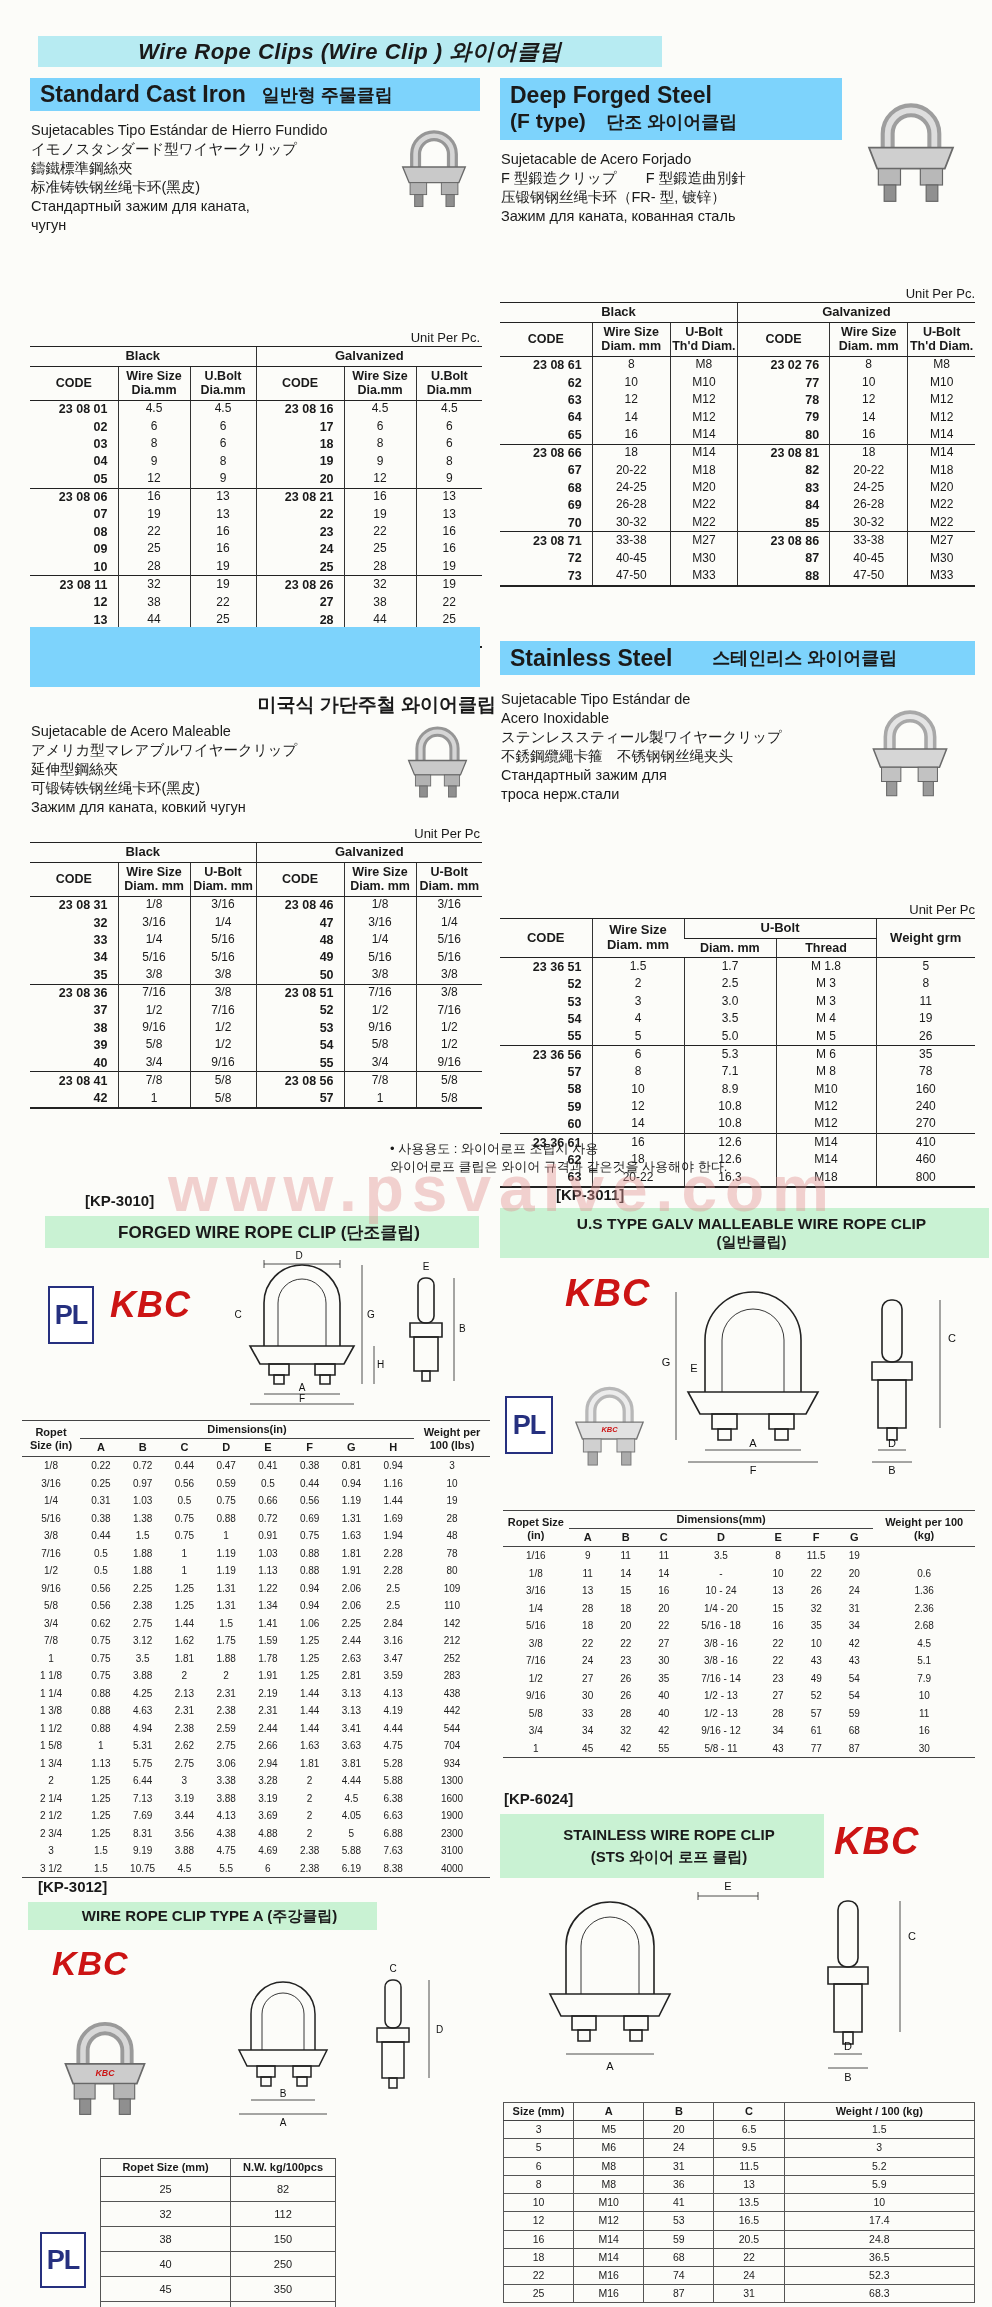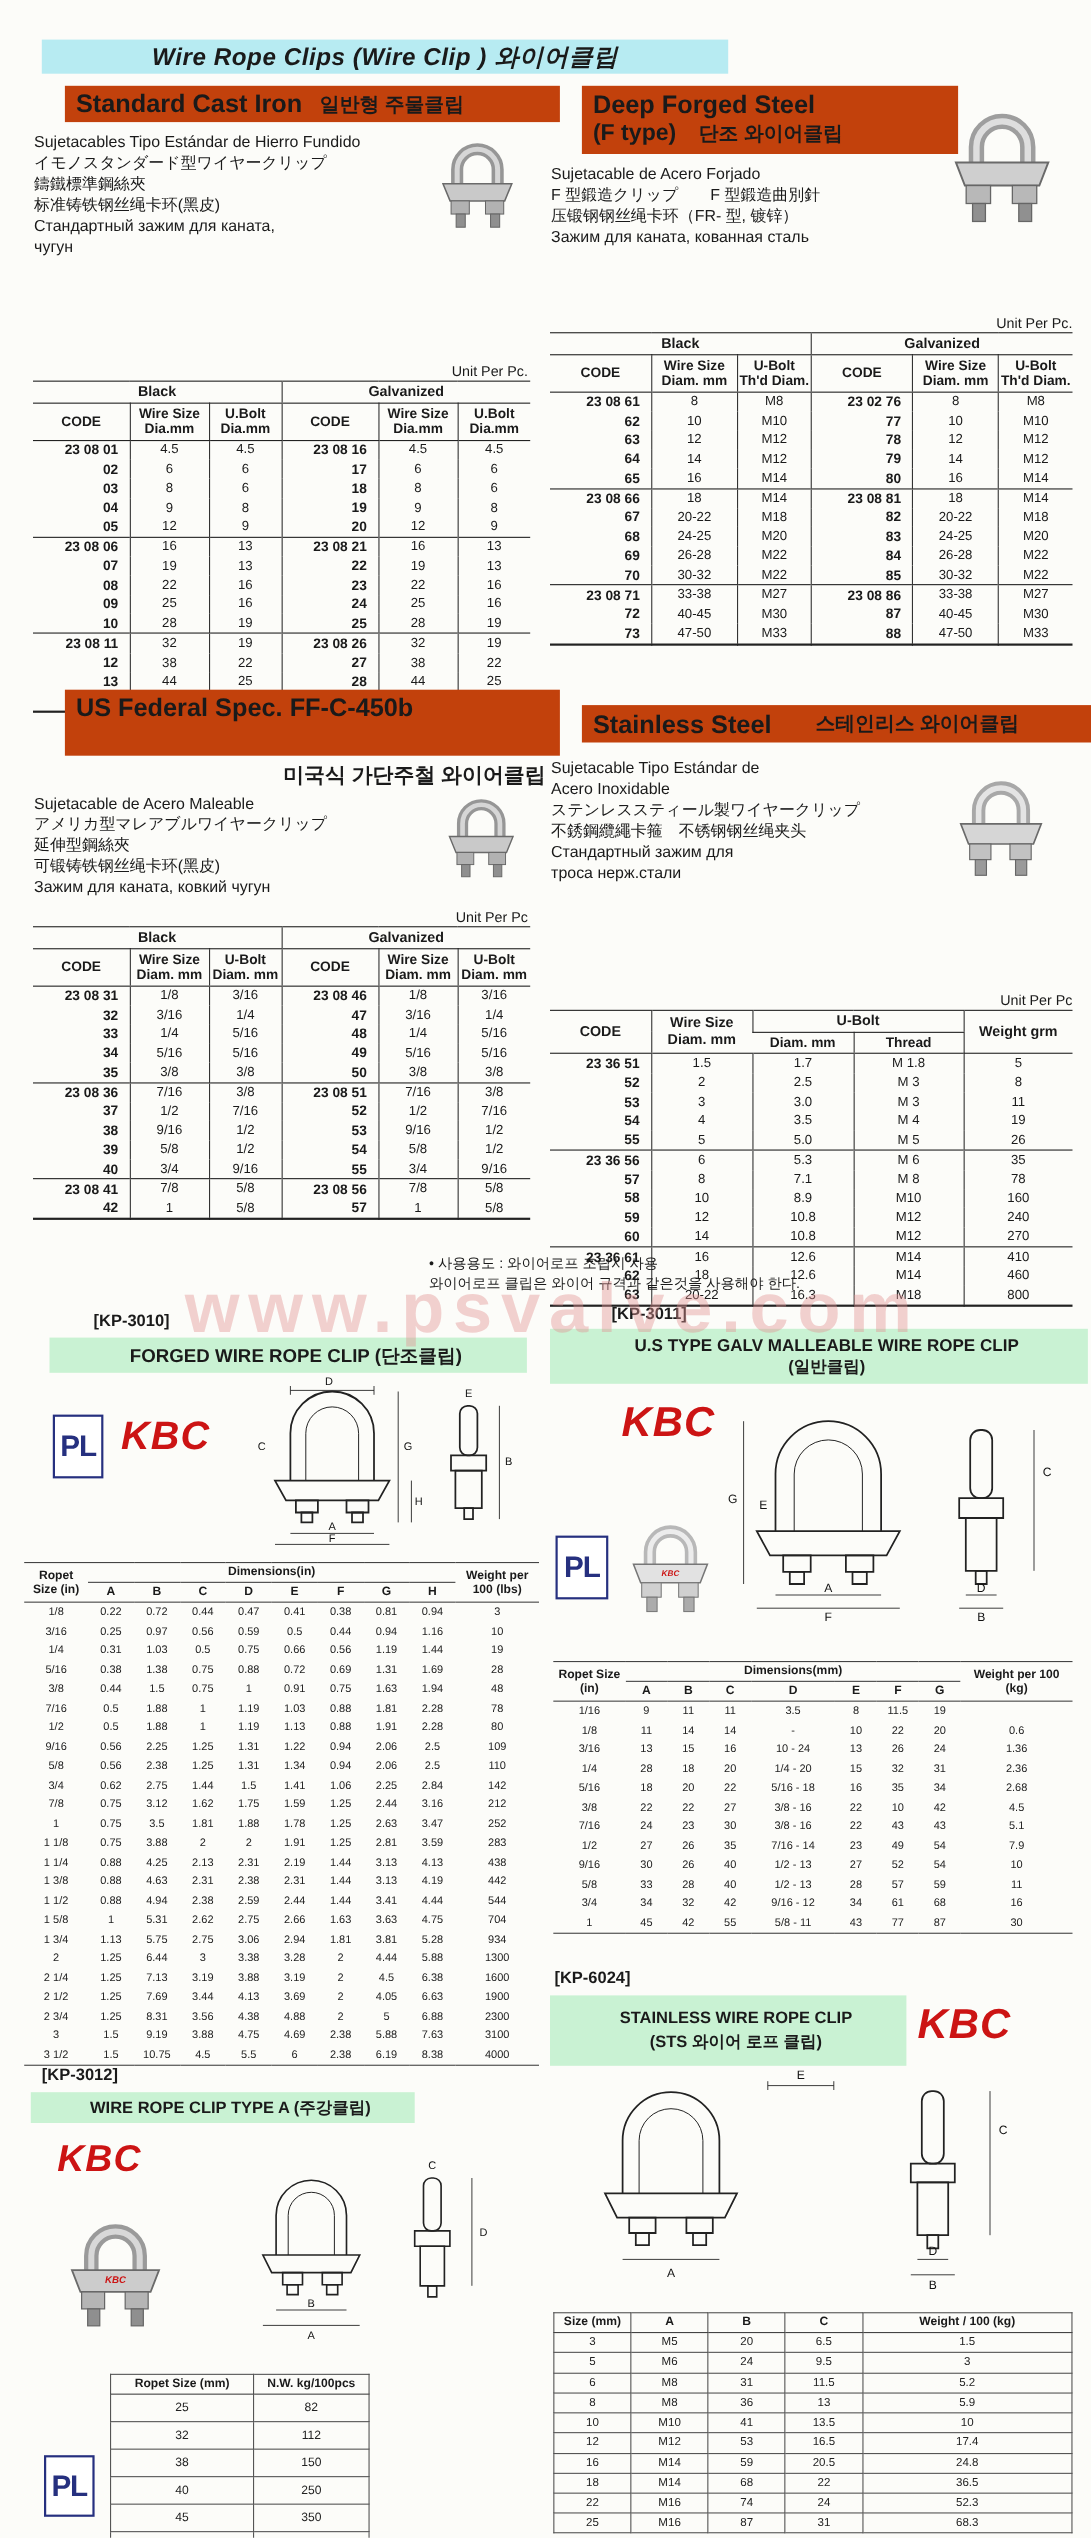--- a/index.html
+++ b/index.html
@@ -2,21 +2,21 @@
 <html><head>
 <meta charset="utf-8">
 <style>
   html,body{margin:0;padding:0;}
   body{
     width:992px;height:2307px;position:relative;background:#fcfcf9;
     font-family:"Liberation Sans",sans-serif;color:#1a1a1a;overflow:hidden;
   }
   .abs{position:absolute;}
   .band-cyan{background:#b7ebf2;}
-  .band-cyan-lt{background:#c2410c;margin-left:29px;}
+  .band-cyan-lt{background:#7dd3fc;}
   .band-green{background:#c9f2d3;}
   .main-title{
     left:38px;top:36px;width:624px;height:31px;display:flex;align-items:center;justify-content:center;
     font-style:italic;font-weight:bold;font-size:22px;letter-spacing:.5px;
   }
   .sec-band{display:flex;align-items:center;padding:0 10px;box-sizing:border-box;}
   .t-en{font-weight:bold;font-size:23px;}
   .t-en2{font-weight:bold;font-size:21px;}
   .t-ko{font-weight:bold;font-size:18px;margin-left:16px;}
   .desc{font-size:14.5px;line-height:19px;}
@@ -379,21 +379,20 @@
           <td>M33</td>
           <td>88</td>
           <td>47-50</td>
           <td>M33</td>
         </tr>
       </tbody>
   </table>
 </div>
 
 <div class="abs band-cyan-lt" style="left:30px;top:627px;width:450px;height:60px;padding:3px 10px;box-sizing:border-box;">
-  <div class="t-en">US Federal Spec. FF-C-450b</div>
 </div>
 <div class="abs t-ko" style="left:150px;top:692px;width:330px;text-align:right;font-size:19px;">미국식 가단주철 와이어클립</div>
 <div class="abs desc" style="left:31px;top:722px;">
     <div>Sujetacable de Acero Maleable</div>
     <div>アメリカ型マレアブルワイヤークリップ</div>
     <div>延伸型鋼絲夾</div>
     <div>可锻铸铁钢丝绳卡环(黑皮)</div>
     <div>Зажим для каната, ковкий чугун</div>
   </div>
 <div class="abs" style="left:395px;top:703px;">

